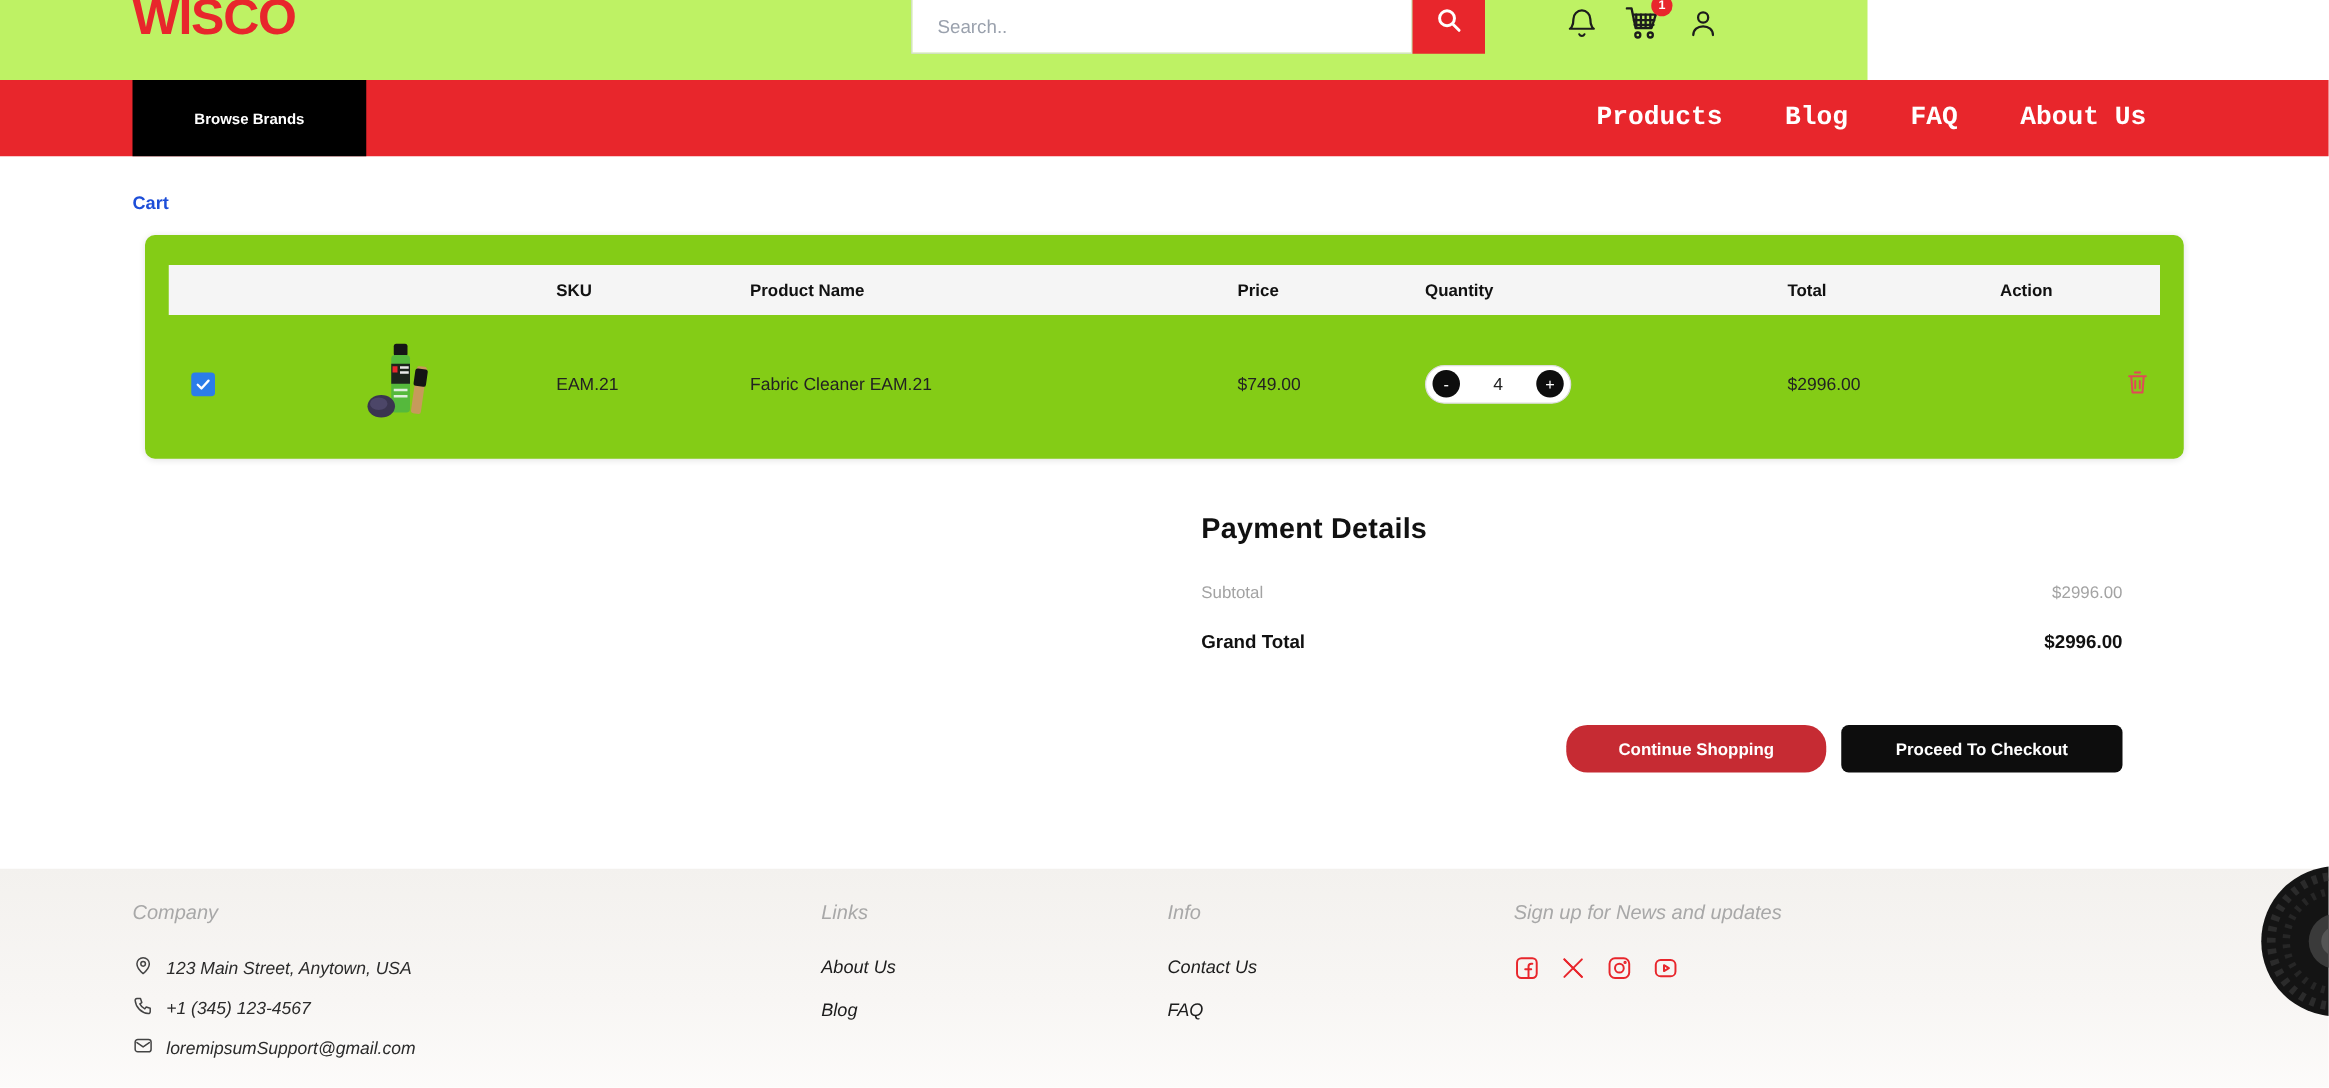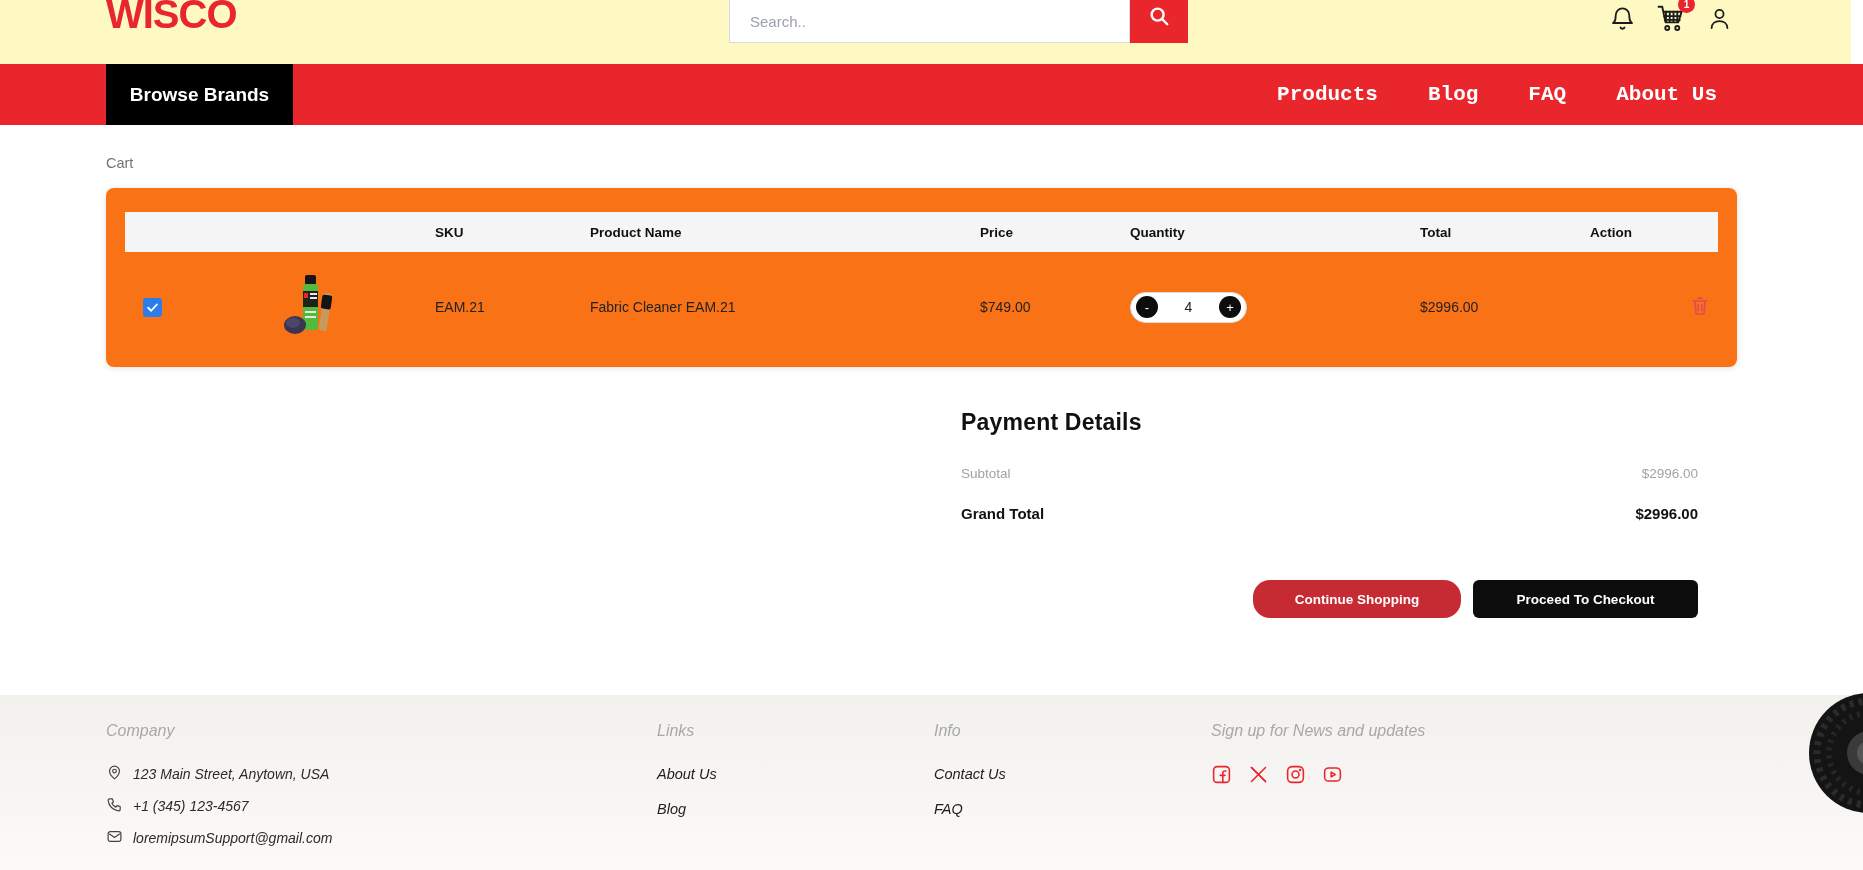--- a/index.html
+++ b/index.html
@@ -1,48 +1,48 @@
 <!DOCTYPE html>
 <html><head>
 <meta charset="utf-8">
 <style>
   * { margin:0; padding:0; box-sizing:border-box; }
   html,body { width:1863px; height:870px; overflow:hidden; background:#fff;
               font-family:"Liberation Sans", sans-serif; position:relative; }
 
   
-  .header { position:absolute; top:0; left:0; width:1851px; height:64px; background:#fef9c3;padding-left:45px; }
+  .header { position:absolute; top:0; left:0; width:1494px; height:64px; background:#bef264;padding-left:45px; }
   .logo { position:absolute; left:106px; top:-8px; font-size:40px; font-weight:800;
           letter-spacing:-1px; color:#e8262c; cursor:pointer; }
   .search-wrap { position:absolute; left:729px; top:-11px; width:401px; height:54px;
                  border:1px solid #d9dbe0; background:#fff; }
   .search-input { width:100%; height:100%; border:none; outline:none; padding:10px 0 0 20px;
                   font-size:15px; color:#333; font-family:"Liberation Sans",sans-serif; }
   .search-input::placeholder { color:#9aa1ad; }
   .search-btn { position:absolute; left:1130px; top:-11px; width:58px; height:54px;
                 background:#e8262c; border:none; cursor:pointer; display:flex;
                 align-items:flex-end; justify-content:center; padding-bottom:13px; }
   .hicons { position:absolute; top:3px; right:118px; display:flex; align-items:center; gap:20px; }
   .hicon { position:relative; cursor:pointer; display:flex; }
   .badge { position:absolute; top:-7px; right:-9px; min-width:17px; height:17px; border-radius:50%;
            background:#e8262c; color:#fff; font-size:10px; font-weight:bold;
            display:flex; align-items:center; justify-content:center; }
 
   
   .navbar { position:absolute; top:64px; left:0; width:1863px; height:61px; background:#e8262c; }
   .browse { position:absolute; left:106px; top:0; width:187px; height:61px; background:#000;
-            color:#fff; font-size:19px; font-weight:bold; display:flex; align-items:center;
+            color:#fff; font-size:12px; font-weight:bold; display:flex; align-items:center;
             justify-content:center; cursor:pointer; }
   .nav-links { position:absolute; right:146px; top:0; height:61px; display:flex;
                align-items:center; gap:50px; }
   .nav-link { color:#ffffff; font-size:21px; font-weight:bold; cursor:pointer;font-family:Liberation Mono, monospace; }
 
   
-  .cart-title { position:absolute; left:106px; top:155px; font-size:14.5px; font-weight:normal; color:#737373; }
-  .card { position:absolute; left:106px; top:188px; width:1631px; height:179px; background:#f97316;
+  .cart-title { position:absolute; left:106px; top:155px; font-size:14.5px; font-weight:bold; color:#1d4ed8; }
+  .card { position:absolute; left:116px; top:188px; width:1631px; height:179px; background:#84cc16;
           border-radius:8px; box-shadow:0 1px 6px rgba(0,0,0,.12); }
   .tgrid { display:grid; grid-template-columns:60px 250px 155px 390px 150px 290px 170px 1fr; }
   .thead { position:absolute; left:19px; top:24px; width:1593px; height:40px; background:#f5f5f5;
            align-items:center; }
   .thead .th { font-size:13.5px; font-weight:bold; color:#111; }
   .trow { position:absolute; left:19px; top:64px; width:1593px; height:110px; align-items:center; }
   .cell { font-size:14px; color:#222; }
   .cbx { width:19px; height:19px; background:#2b7de9; border-radius:3px; margin-left:18px;
          display:flex; align-items:center; justify-content:center; cursor:pointer; }
   .prod-img { display:flex; justify-content:center; }

